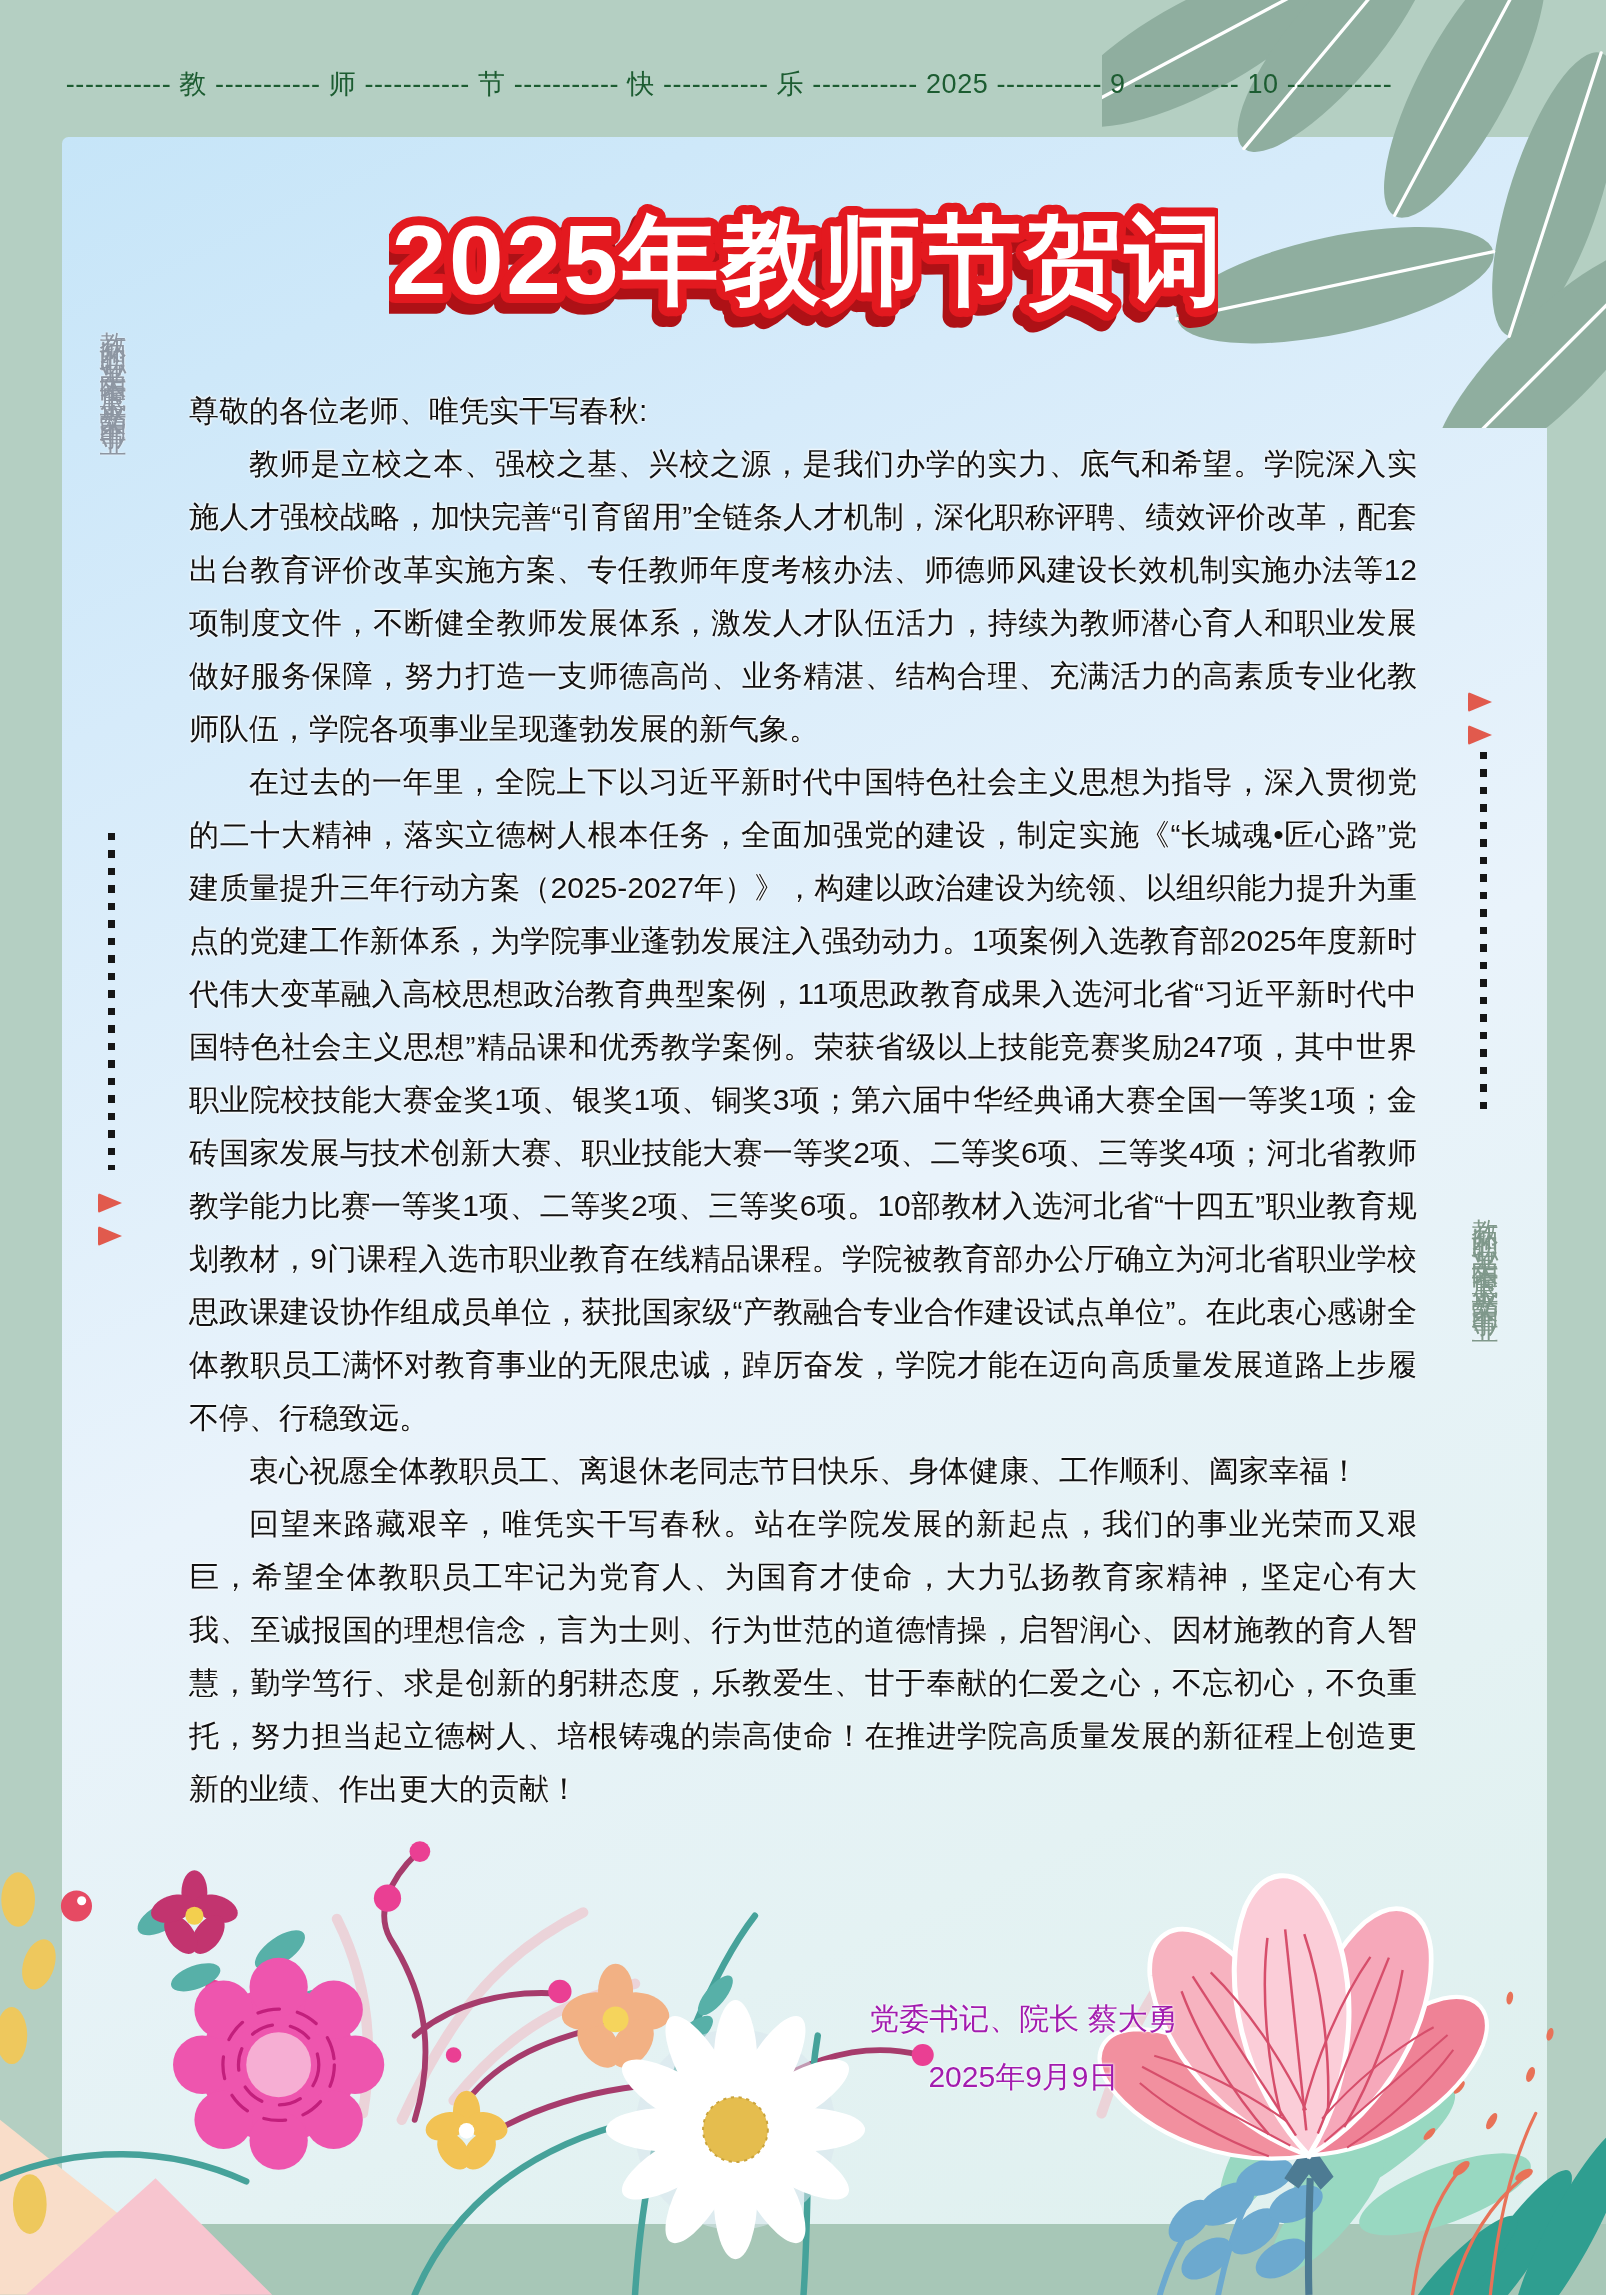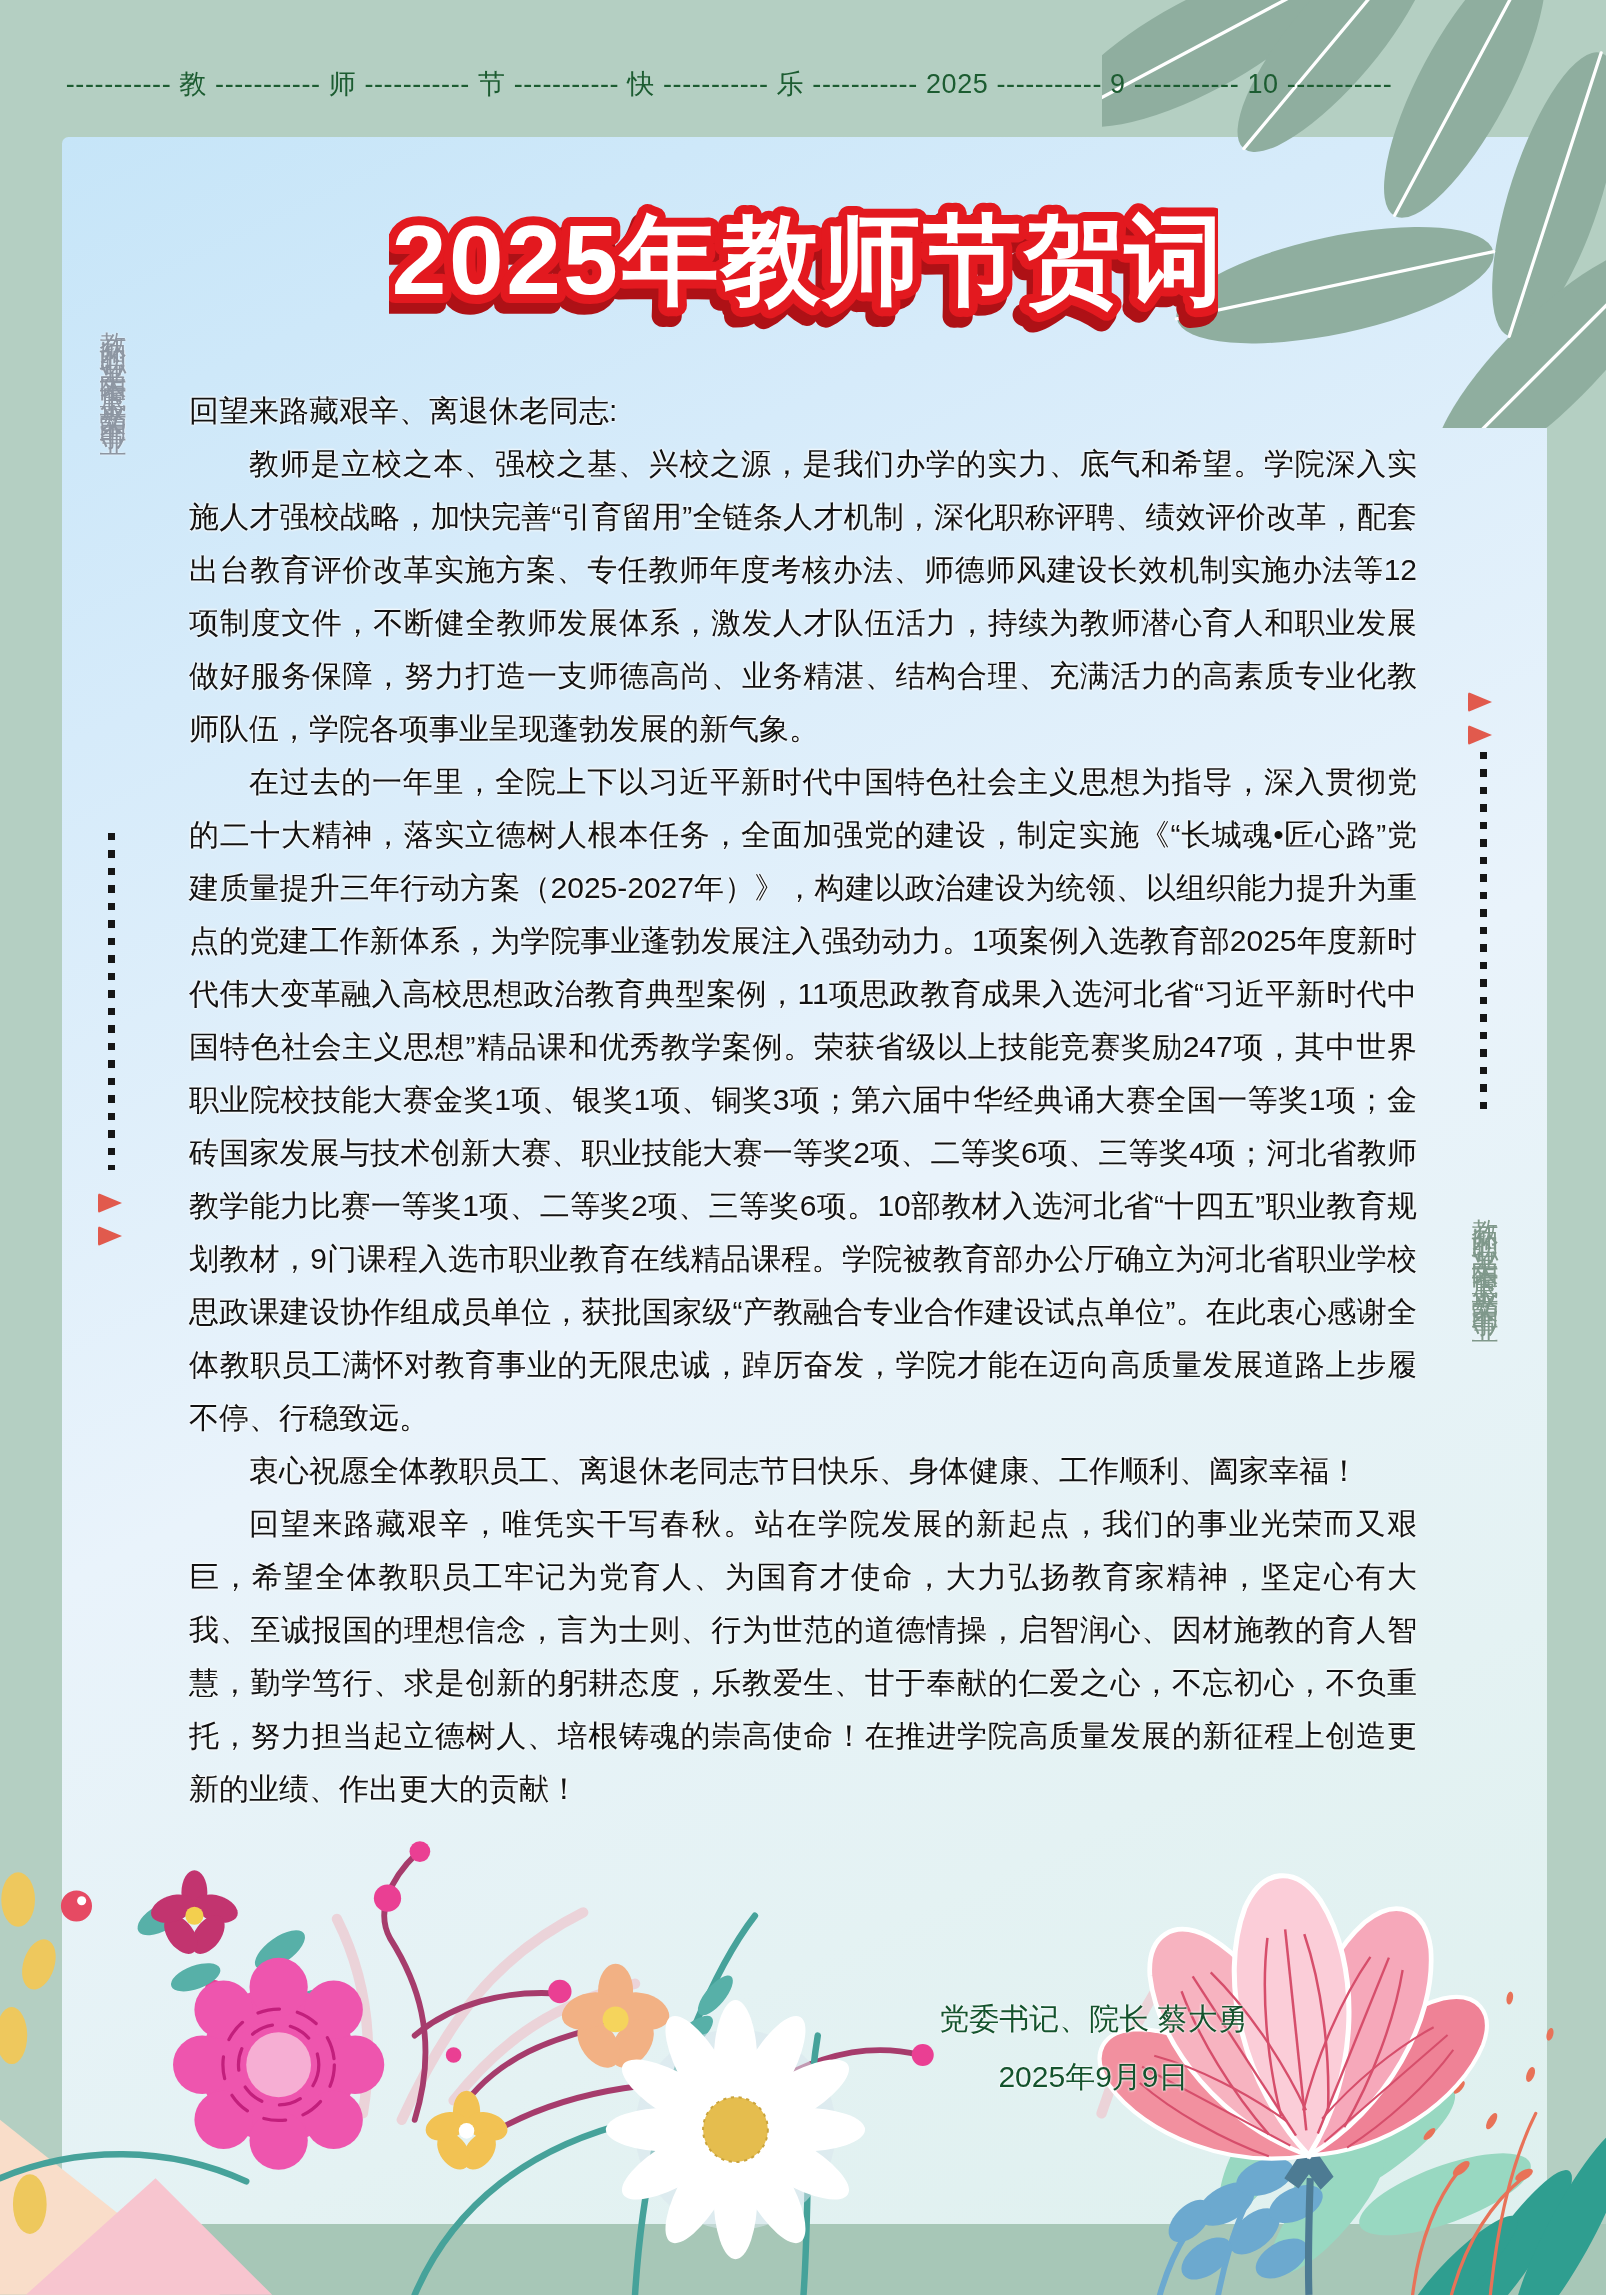--- a/index.html
+++ b/index.html
@@ -33,22 +33,22 @@
   }
   
   .letter{
     position:absolute;left:189px;top:384px;width:1228px;z-index:5;
     font-size:30px;line-height:53px;color:#121212;text-align:justify;
     text-shadow:0 0 2.6px #ffffff,0 0 2.6px #ffffff,0 0 3.2px #ffffff;
   }
   .letter p{margin:0;text-indent:2em;}
   .letter p.salutation{text-indent:0;}
   .sign-block{
-    position:absolute;left:802px;top:1990px;width:583px;z-index:5;
-    text-align:center;font-size:30px;line-height:58px;color:#14532d;
+    position:absolute;left:732px;top:1990px;width:583px;z-index:5;
+    text-align:center;font-size:30px;line-height:58px;color:#a21caf;
     text-shadow:0 0 2.6px #ffffff,0 0 2.6px #ffffff;
   }
   
   .rail-text{
     position:absolute;z-index:5;writing-mode:vertical-rl;text-orientation:upright;
     font-size:27px;letter-spacing:6.5px;font-weight:500;
     text-shadow:0 0 1.9px #ffffff;
   }
   .rail-text.left{left:95px;top:310px;color:#8d96a2;}
   .rail-text.right{left:1467px;top:1197px;color:#7f988b;}
@@ -110,21 +110,21 @@
 </div>
 
 <div class="arrows right">
   <div class="tri"></div>
   <div class="tri"></div>
 </div>
 <div class="dotline right"></div>
 <div class="rail-text right">教师的职业是太阳底下最光荣的事业</div>
 
 <div class="letter">
-  <p class="salutation">回望来路藏艰辛、离退休老同志:</p>
+  <p class="salutation">尊敬的各位老师、唯凭实干写春秋:</p>
   <p>教师是立校之本、强校之基、兴校之源，是我们办学的实力、底气和希望。学院深入实施人才强校战略，加快完善“引育留用”全链条人才机制，深化职称评聘、绩效评价改革，配套出台教育评价改革实施方案、专任教师年度考核办法、师德师风建设长效机制实施办法等12项制度文件，不断健全教师发展体系，激发人才队伍活力，持续为教师潜心育人和职业发展做好服务保障，努力打造一支师德高尚、业务精湛、结构合理、充满活力的高素质专业化教师队伍，学院各项事业呈现蓬勃发展的新气象。</p>
   <p>在过去的一年里，全院上下以习近平新时代中国特色社会主义思想为指导，深入贯彻党的二十大精神，落实立德树人根本任务，全面加强党的建设，制定实施《“长城魂•匠心路”党建质量提升三年行动方案（2025-2027年）》，构建以政治建设为统领、以组织能力提升为重点的党建工作新体系，为学院事业蓬勃发展注入强劲动力。1项案例入选教育部2025年度新时代伟大变革融入高校思想政治教育典型案例，11项思政教育成果入选河北省“习近平新时代中国特色社会主义思想”精品课和优秀教学案例。荣获省级以上技能竞赛奖励247项，其中世界职业院校技能大赛金奖1项、银奖1项、铜奖3项；第六届中华经典诵大赛全国一等奖1项；金砖国家发展与技术创新大赛、职业技能大赛一等奖2项、二等奖6项、三等奖4项；河北省教师教学能力比赛一等奖1项、二等奖2项、三等奖6项。10部教材入选河北省“十四五”职业教育规划教材，9门课程入选市职业教育在线精品课程。学院被教育部办公厅确立为河北省职业学校思政课建设协作组成员单位，获批国家级“产教融合专业合作建设试点单位”。在此衷心感谢全体教职员工满怀对教育事业的无限忠诚，踔厉奋发，学院才能在迈向高质量发展道路上步履不停、行稳致远。</p>
   <p>衷心祝愿全体教职员工、离退休老同志节日快乐、身体健康、工作顺利、阖家幸福！</p>
   <p>回望来路藏艰辛，唯凭实干写春秋。站在学院发展的新起点，我们的事业光荣而又艰巨，希望全体教职员工牢记为党育人、为国育才使命，大力弘扬教育家精神，坚定心有大我、至诚报国的理想信念，言为士则、行为世范的道德情操，启智润心、因材施教的育人智慧，勤学笃行、求是创新的躬耕态度，乐教爱生、甘于奉献的仁爱之心，不忘初心，不负重托，努力担当起立德树人、培根铸魂的崇高使命！在推进学院高质量发展的新征程上创造更新的业绩、作出更大的贡献！</p>
 </div>
 
 <div class="sign-block">
   <div>党委书记、院长  蔡大勇</div>
   <div>2025年9月9日</div>
 </div>

